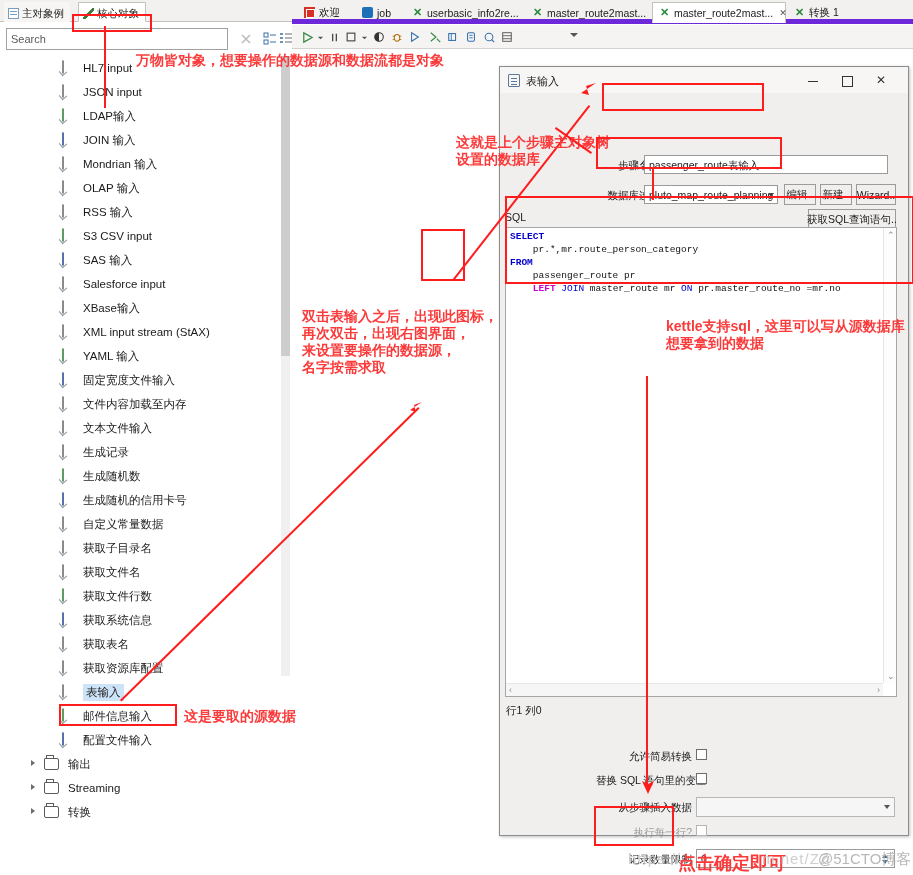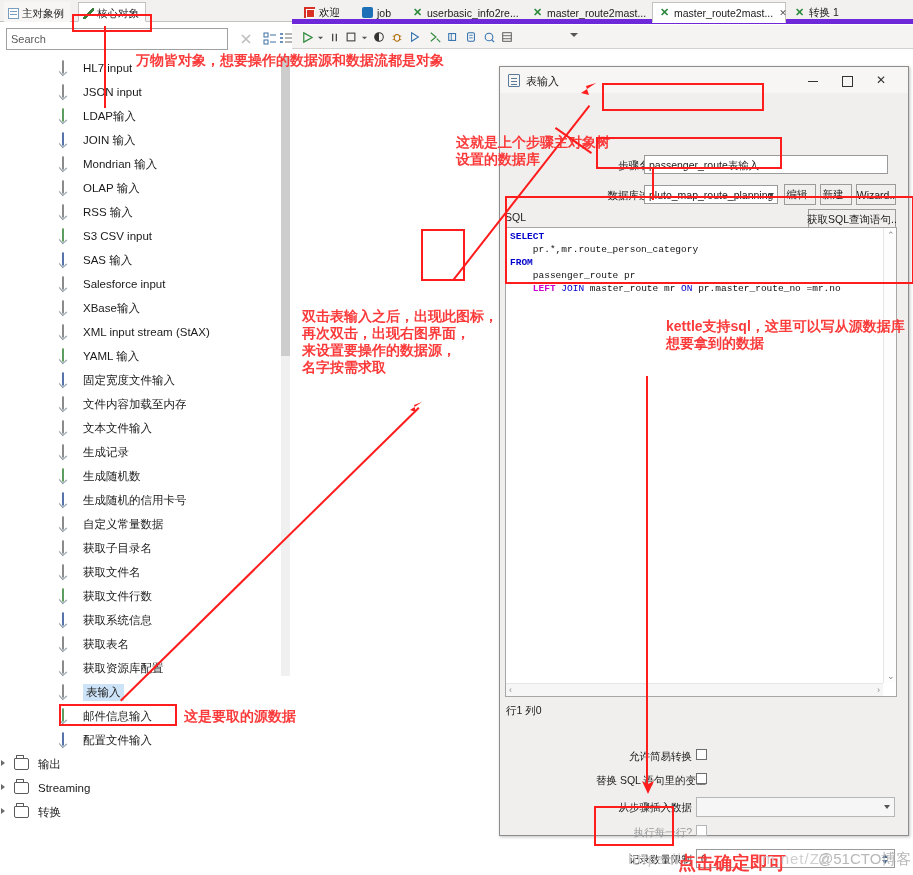--- a/index.html
+++ b/index.html
@@ -30,21 +30,21 @@
                   border:1px solid #a0a0a0; background:#fff; padding:2px 4px; font-size:11px; color:#333;
                   font-family:"Liberation Sans", sans-serif; }
   #search-input::placeholder { color:#5a5a5a; }
   .sr-icon { position:absolute; top:3px; width:16px; height:16px; }
   #clear-icon { left:232px; }
   #expand-icon { left:256px; }
   #collapse-icon { left:272px; }
 
   #tree { position:absolute; left:0; top:56px; width:288px; height:805px; overflow:hidden; }
   .trow { height:24px; display:flex; align-items:center; padding-left:62px; font-size:11.5px; color:#1a1a1a; white-space:nowrap; }
-  .trow.folder { padding-left:0; gap:5px; }
+  .trow.folder { padding-left:30px; gap:5px; }
   .trow .ico { width:15px; height:15px; margin-right:6px; flex:0 0 auto; position:relative; }
   .trow.selected .lbl { background:#cde3f7; padding:1px 3px; }
   .arrow { width:9px; height:9px; flex:0 0 auto; position:relative; }
   .arrow:before { content:""; position:absolute; left:1px; top:0px; border-left:4px solid #6b6b6b;
                   border-top:3.5px solid transparent; border-bottom:3.5px solid transparent; }
   .folderico { width:15px; height:12px; border:1.4px solid #5a5a5a; border-radius:1px 2px 2px 2px; position:relative; flex:0 0 auto;}
   .folderico:before{content:"";position:absolute;left:1px;top:-4px;width:6px;height:3px;border:1.4px solid #5a5a5a;border-bottom:none;border-radius:1px 1px 0 0;}
 
   
   .stepicon { width:14px; height:15px; border:1.2px solid #7b8a96; background:#fbfcfd; border-radius:1px; position:relative; }

